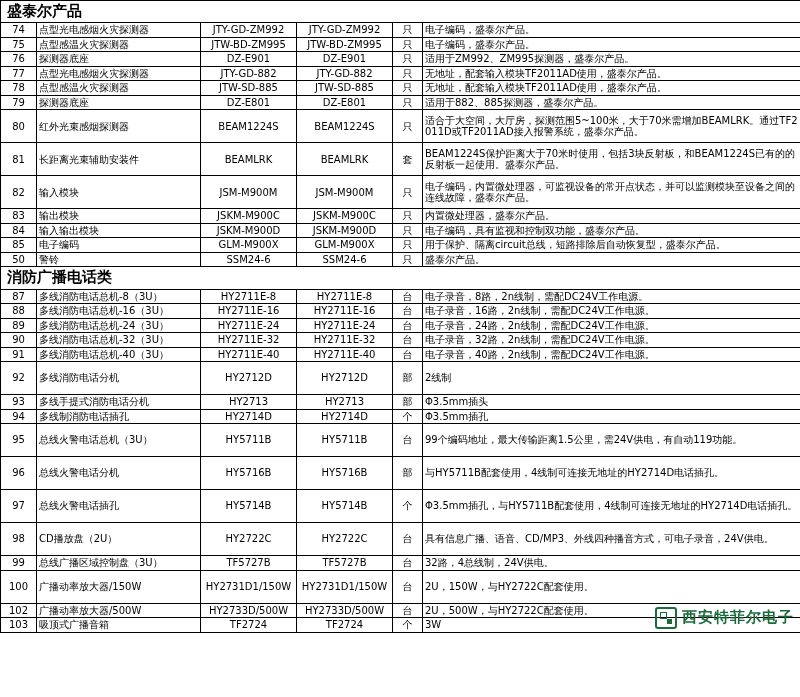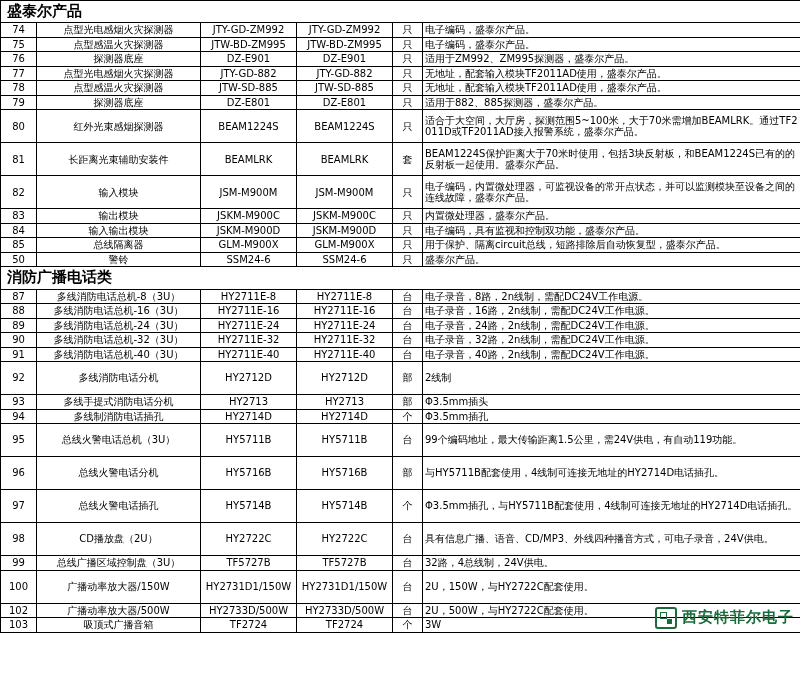--- a/index.html
+++ b/index.html
@@ -25,21 +25,21 @@
   }
   
   col.c-no{width:36px;}
   col.c-name{width:164px;}
   col.c-model{width:96px;}
   col.c-spec{width:96px;}
   col.c-unit{width:30px;}
   col.c-desc{width:378px;}
 
   td.no{text-align:center;font-size:11px;margin-left:28px;}
-  td.name{text-align:center;font-size:11px;margin-left:7px;}
+  td.name{text-align:left;font-size:11px;margin-left:7px;}
   td.model{text-align:center;font-size:10.5px;}
   td.spec{text-align:center;font-size:10.5px;}
   td.unit{text-align:center;font-size:11px;}
   td.desc{text-align:left;font-size:10.5px;padding-left:4px;}
 
   tr.section td{
     text-align:left;
     font-weight:bold;
     font-size:15px;
     padding:2px 6px;
@@ -181,21 +181,21 @@
       <tr>
         <td class="no">84</td>
         <td class="name">输入输出模块</td>
         <td class="model">JSKM-M900D</td>
         <td class="spec">JSKM-M900D</td>
         <td class="unit">只</td>
         <td class="desc">电子编码，具有监视和控制双功能，盛泰尔产品。</td>
       </tr>
       <tr>
         <td class="no">85</td>
-        <td class="name">总线隔离器</td>
+        <td class="name">电子编码</td>
         <td class="model">GLM-M900X</td>
         <td class="spec">GLM-M900X</td>
         <td class="unit">只</td>
         <td class="desc">用于保护、隔离circuit总线，短路排除后自动恢复型，盛泰尔产品。</td>
       </tr>
       <tr>
         <td class="no">50</td>
         <td class="name">警铃</td>
         <td class="model">SSM24-6</td>
         <td class="spec">SSM24-6</td>

